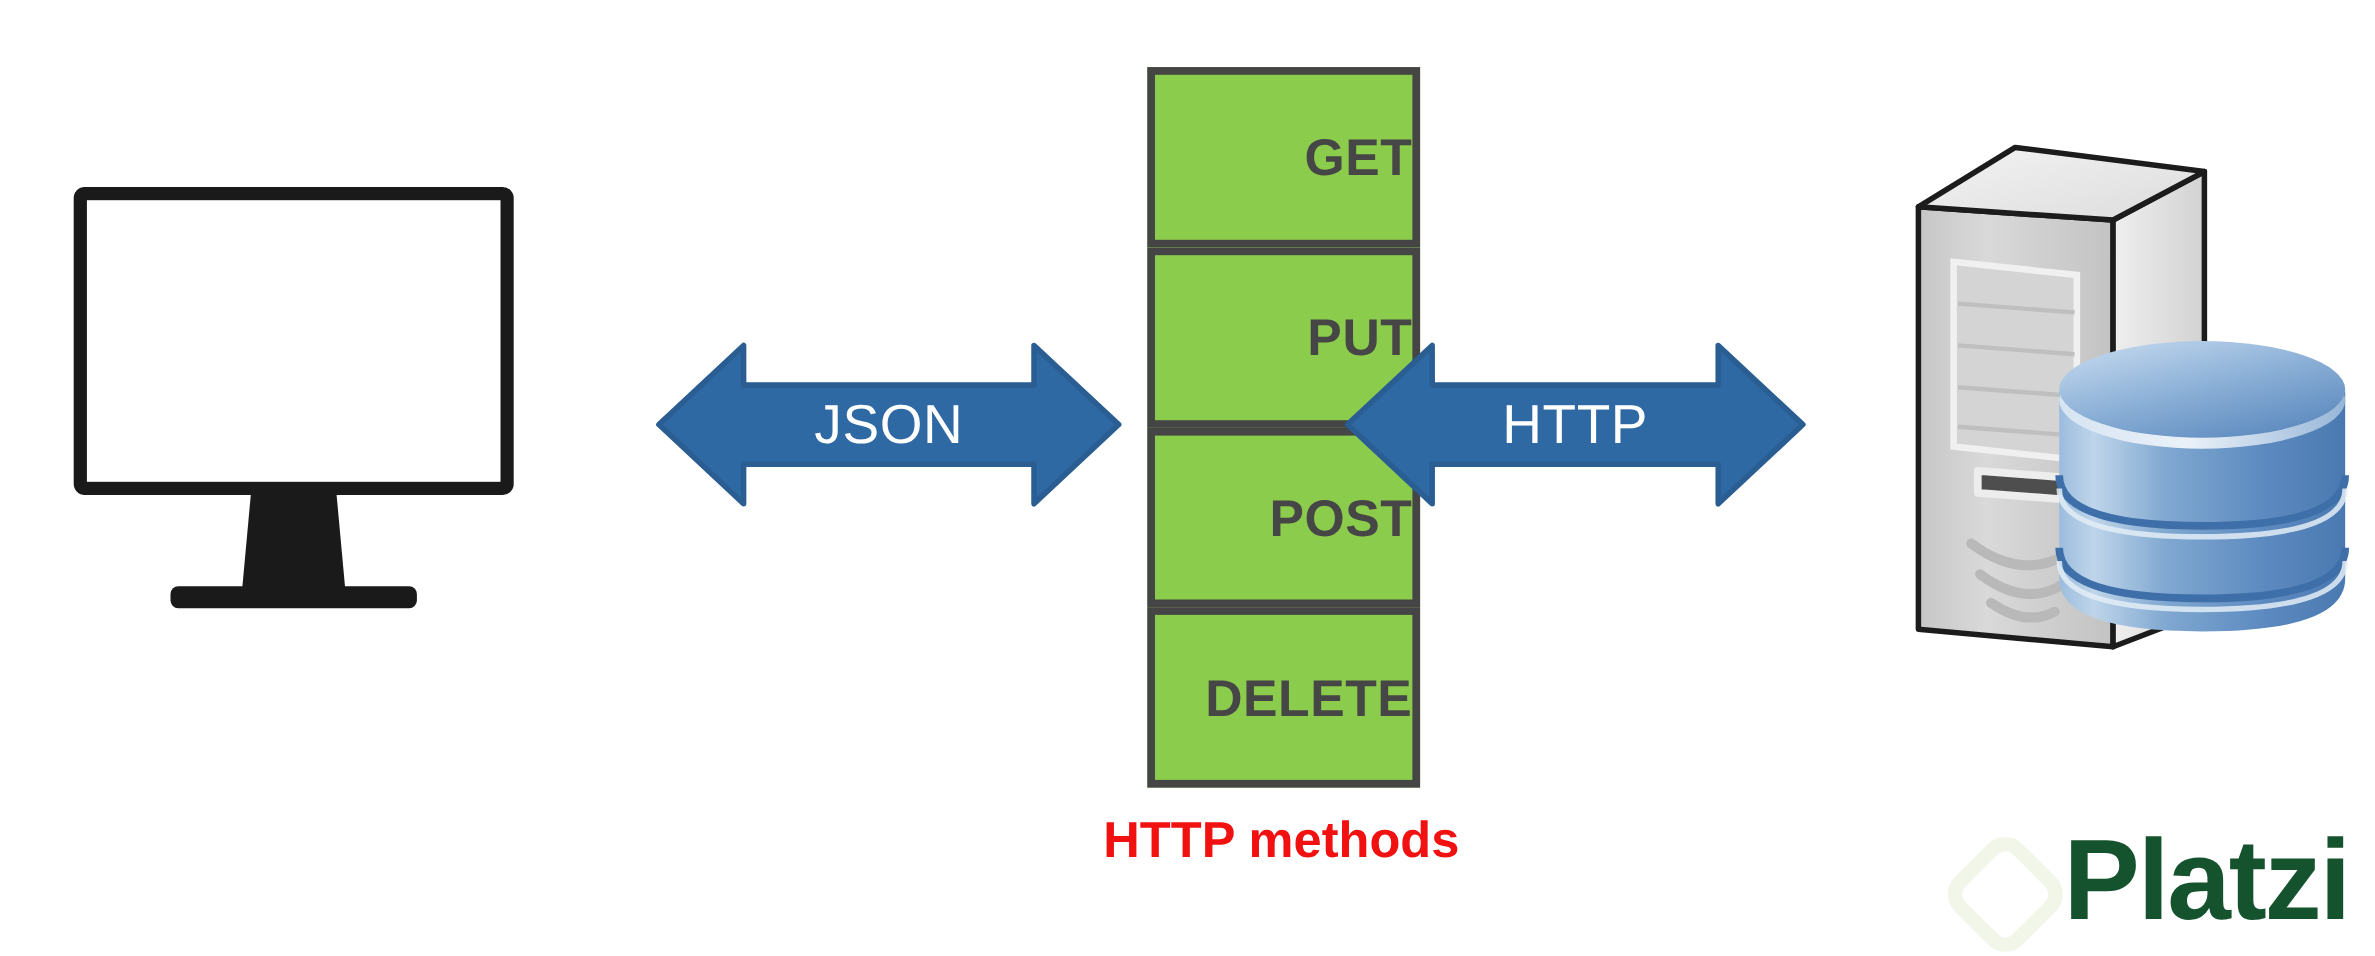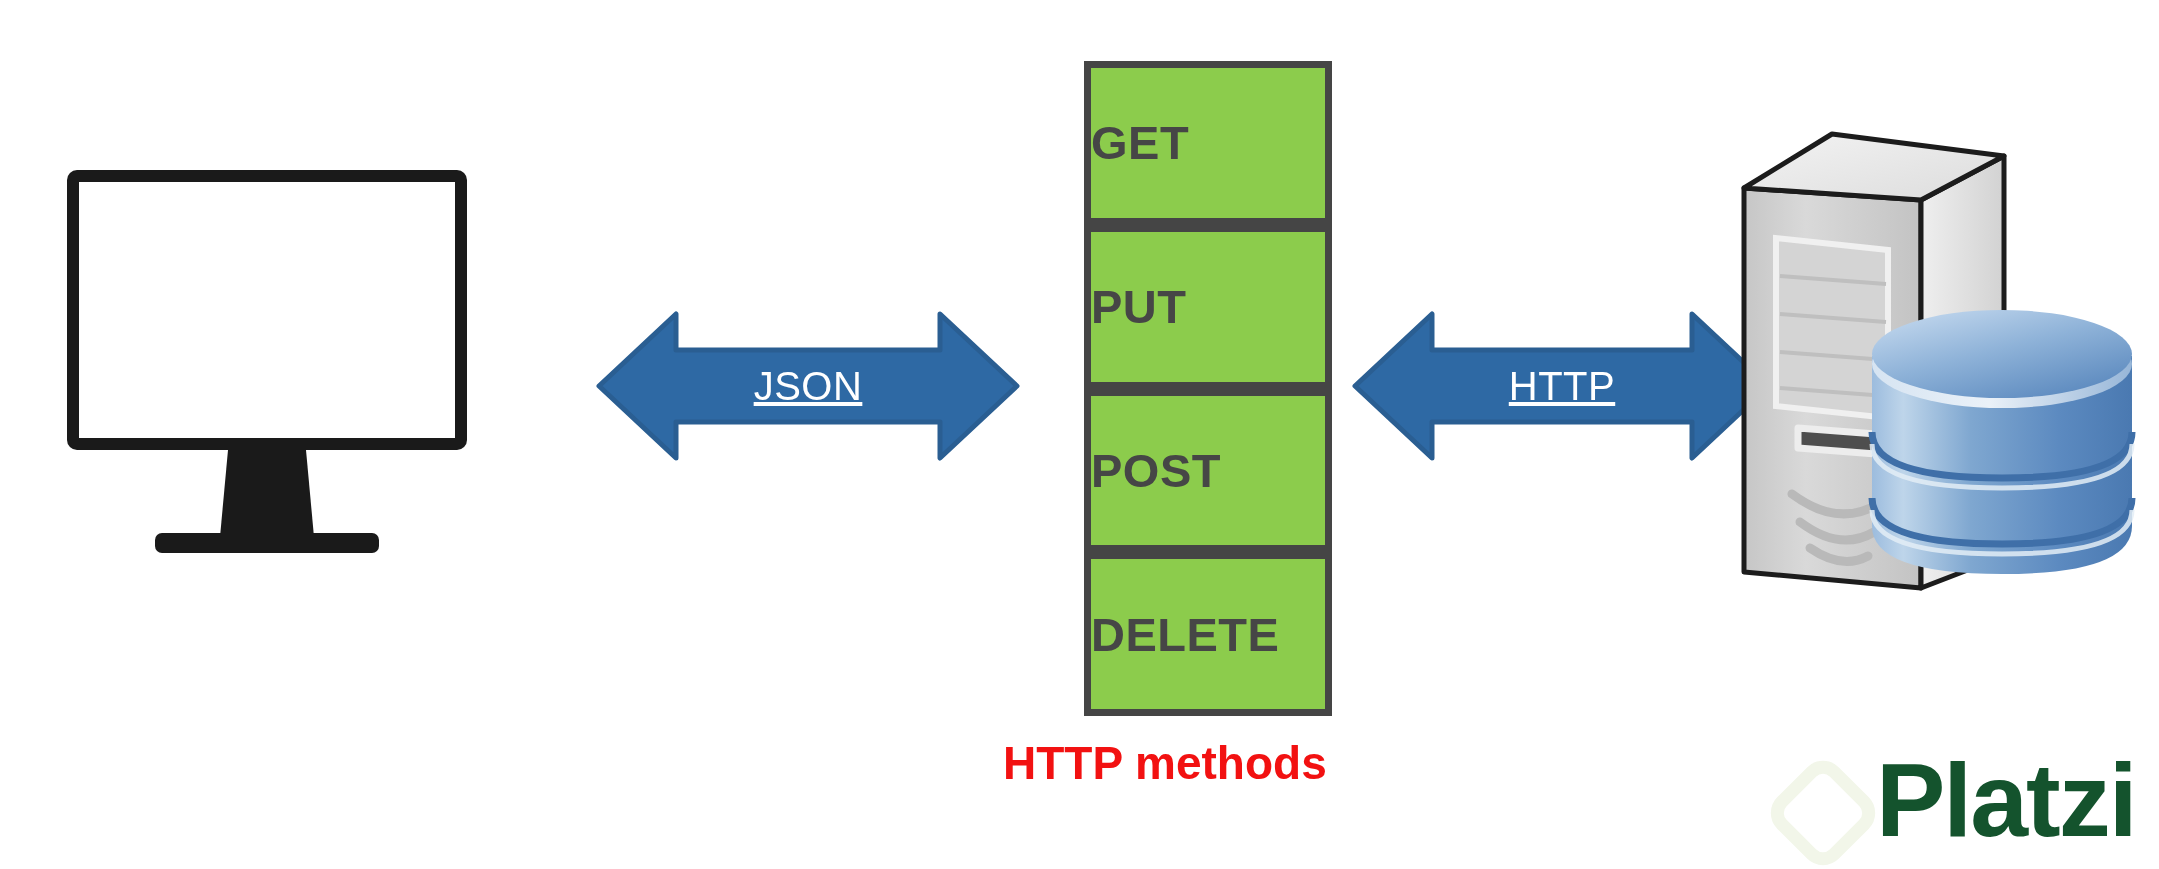--- a/index.html
+++ b/index.html
@@ -67,54 +67,52 @@
     justify-content: space-between;
   }
   .method-box {
     box-sizing: border-box;
     width: 248px;
     height: 188px;
     background: #8CCC4C;
     border: 7px solid #454545;
     display: flex;
     align-items: center;
-    justify-content: flex-start;
-    margin-left: 41px;
+    justify-content: flex-end;
   }
   .method-label {
     font-family: "Liberation Sans", sans-serif;
     font-size: 47px;
     font-weight: 700;
     color: #464646;
     letter-spacing: 0.5px;
     line-height: 1;
   }
 
   
   .arrow-wrap {
     position: absolute;
   }
   #arrow-json  { left: 596px;  top: 310px; width: 424px; height: 152px; }
-  #arrow-http  { left: 1352px; top: 310px; width: 420px; height: 152px; }
+  #arrow-http  { left: 1222px; top: 310px; width: 420px; height: 152px; }
   .arrow-label {
     position: absolute;
     top: 0;
     left: 0;
     width: 100%;
     height: 100%;
     display: flex;
     align-items: center;
     justify-content: center;
     font-family: "Liberation Sans", sans-serif;
-    font-size: 40px;
+    font-size: 50px;
     font-weight: 400;
     color: #ffffff;
     letter-spacing: 0.5px;
     pointer-events: none;
-    text-decoration: underline;
   }
 
   
   #server {
     position: absolute;
     left: 1736px;
     top: 126px;
     width: 420px;
     height: 470px;
   }

